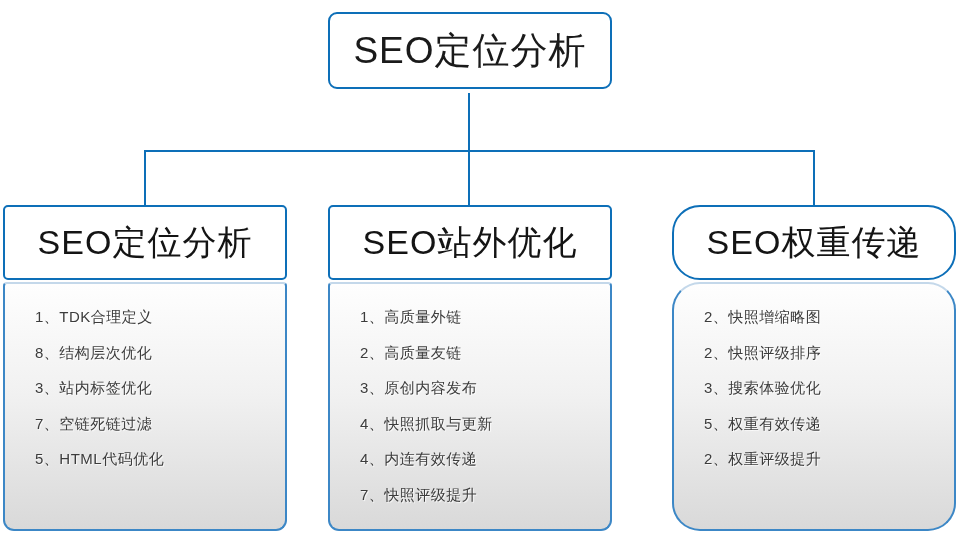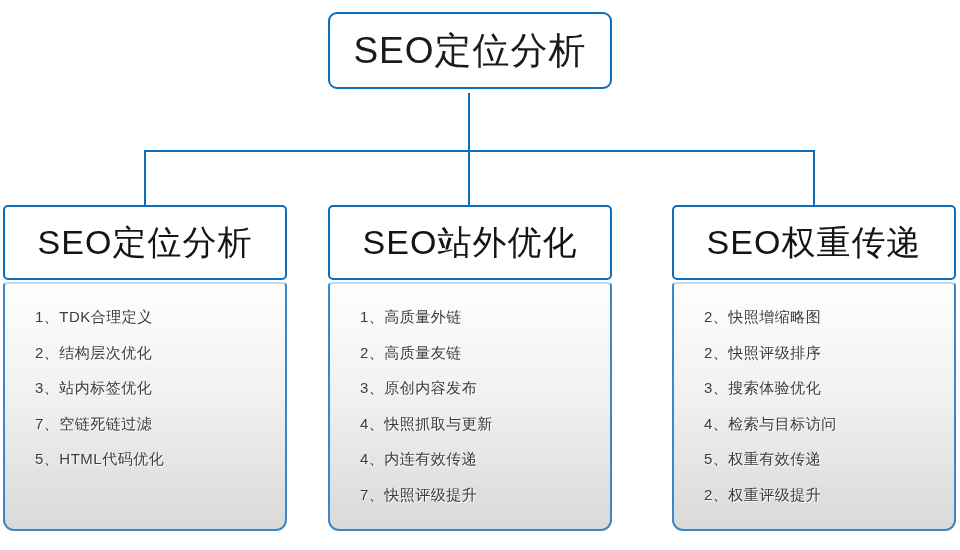--- a/index.html
+++ b/index.html
@@ -57,21 +57,21 @@
     width: 284px; height: 249px;
     background: linear-gradient(180deg, #fefefe 0%, #f1f1f1 45%, #d9d9d9 100%);
     border: 2px solid #3c87c6;
     border-top-color: #c4d8ea;
     border-radius: 4px 4px 11px 11px;
     padding: 15px 8px 0 30px;
   }
   .col-left   { left: 3px; }
   .col-mid    { left: 328px; }
   .col-right  { left: 672px; }
-  .col-right.col-list, .col-right.col-header { width: 284px; }
+  .col-right.col-list, .col-right.col-header { width: 284px; border-radius: 28px; }
 
   .list-item {
     font-size: 15px;
     line-height: 35.6px;
     color: #3c3c3c;
     text-shadow: 1px 1px 1px rgba(255,255,255,0.9);
     white-space: nowrap;
     letter-spacing: 0.5px;
   }
 </style>
@@ -84,39 +84,38 @@
 
   <div class="line v" style="left:468px; top:93px;  height:58px;"></div>
   <div class="line h" style="left:144px; top:150px; width:671px;"></div>
   <div class="line v" style="left:144px; top:151px; height:54px;"></div>
   <div class="line v" style="left:468px; top:151px; height:54px;"></div>
   <div class="line v" style="left:813px; top:151px; height:54px;"></div>
 
   <div class="col-header col-left">SEO定位分析</div>
   <div class="col-list col-left">
     <div class="list-item">1、TDK合理定义</div>
-    <div class="list-item">2、结构层次优化</div>
+    <div class="list-item">8、结构层次优化</div>
     <div class="list-item">3、站内标签优化</div>
     <div class="list-item">7、空链死链过滤</div>
     <div class="list-item">5、HTML代码优化</div>
   </div>
 
   <div class="col-header col-mid">SEO站外优化</div>
   <div class="col-list col-mid">
     <div class="list-item">1、高质量外链</div>
     <div class="list-item">2、高质量友链</div>
     <div class="list-item">3、原创内容发布</div>
     <div class="list-item">4、快照抓取与更新</div>
     <div class="list-item">4、内连有效传递</div>
     <div class="list-item">7、快照评级提升</div>
   </div>
 
   <div class="col-header col-right">SEO权重传递</div>
   <div class="col-list col-right">
     <div class="list-item">2、快照增缩略图</div>
     <div class="list-item">2、快照评级排序</div>
     <div class="list-item">3、搜索体验优化</div>
-    <div class="list-item">4、检索与目标访问</div>
     <div class="list-item">5、权重有效传递</div>
     <div class="list-item">2、权重评级提升</div>
   </div>
 
 </div>
 
 </body></html>

